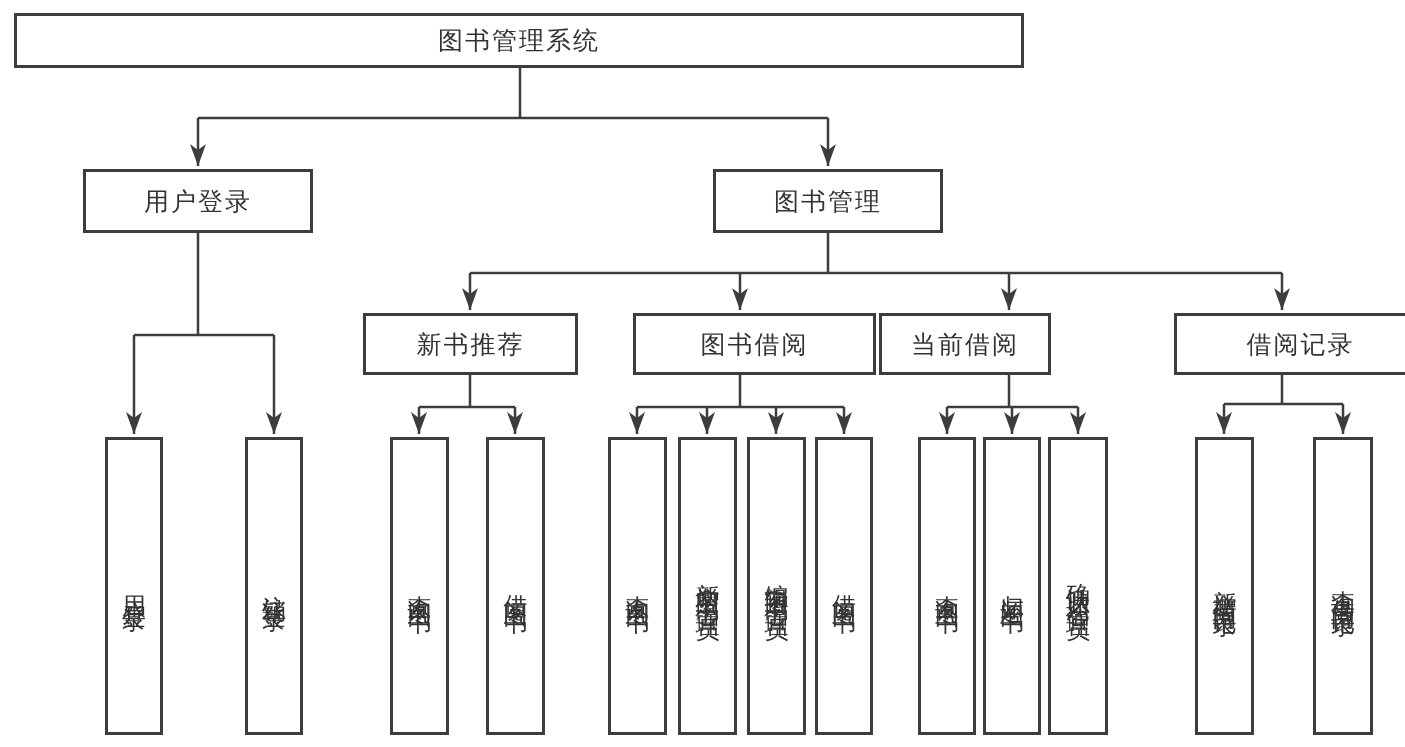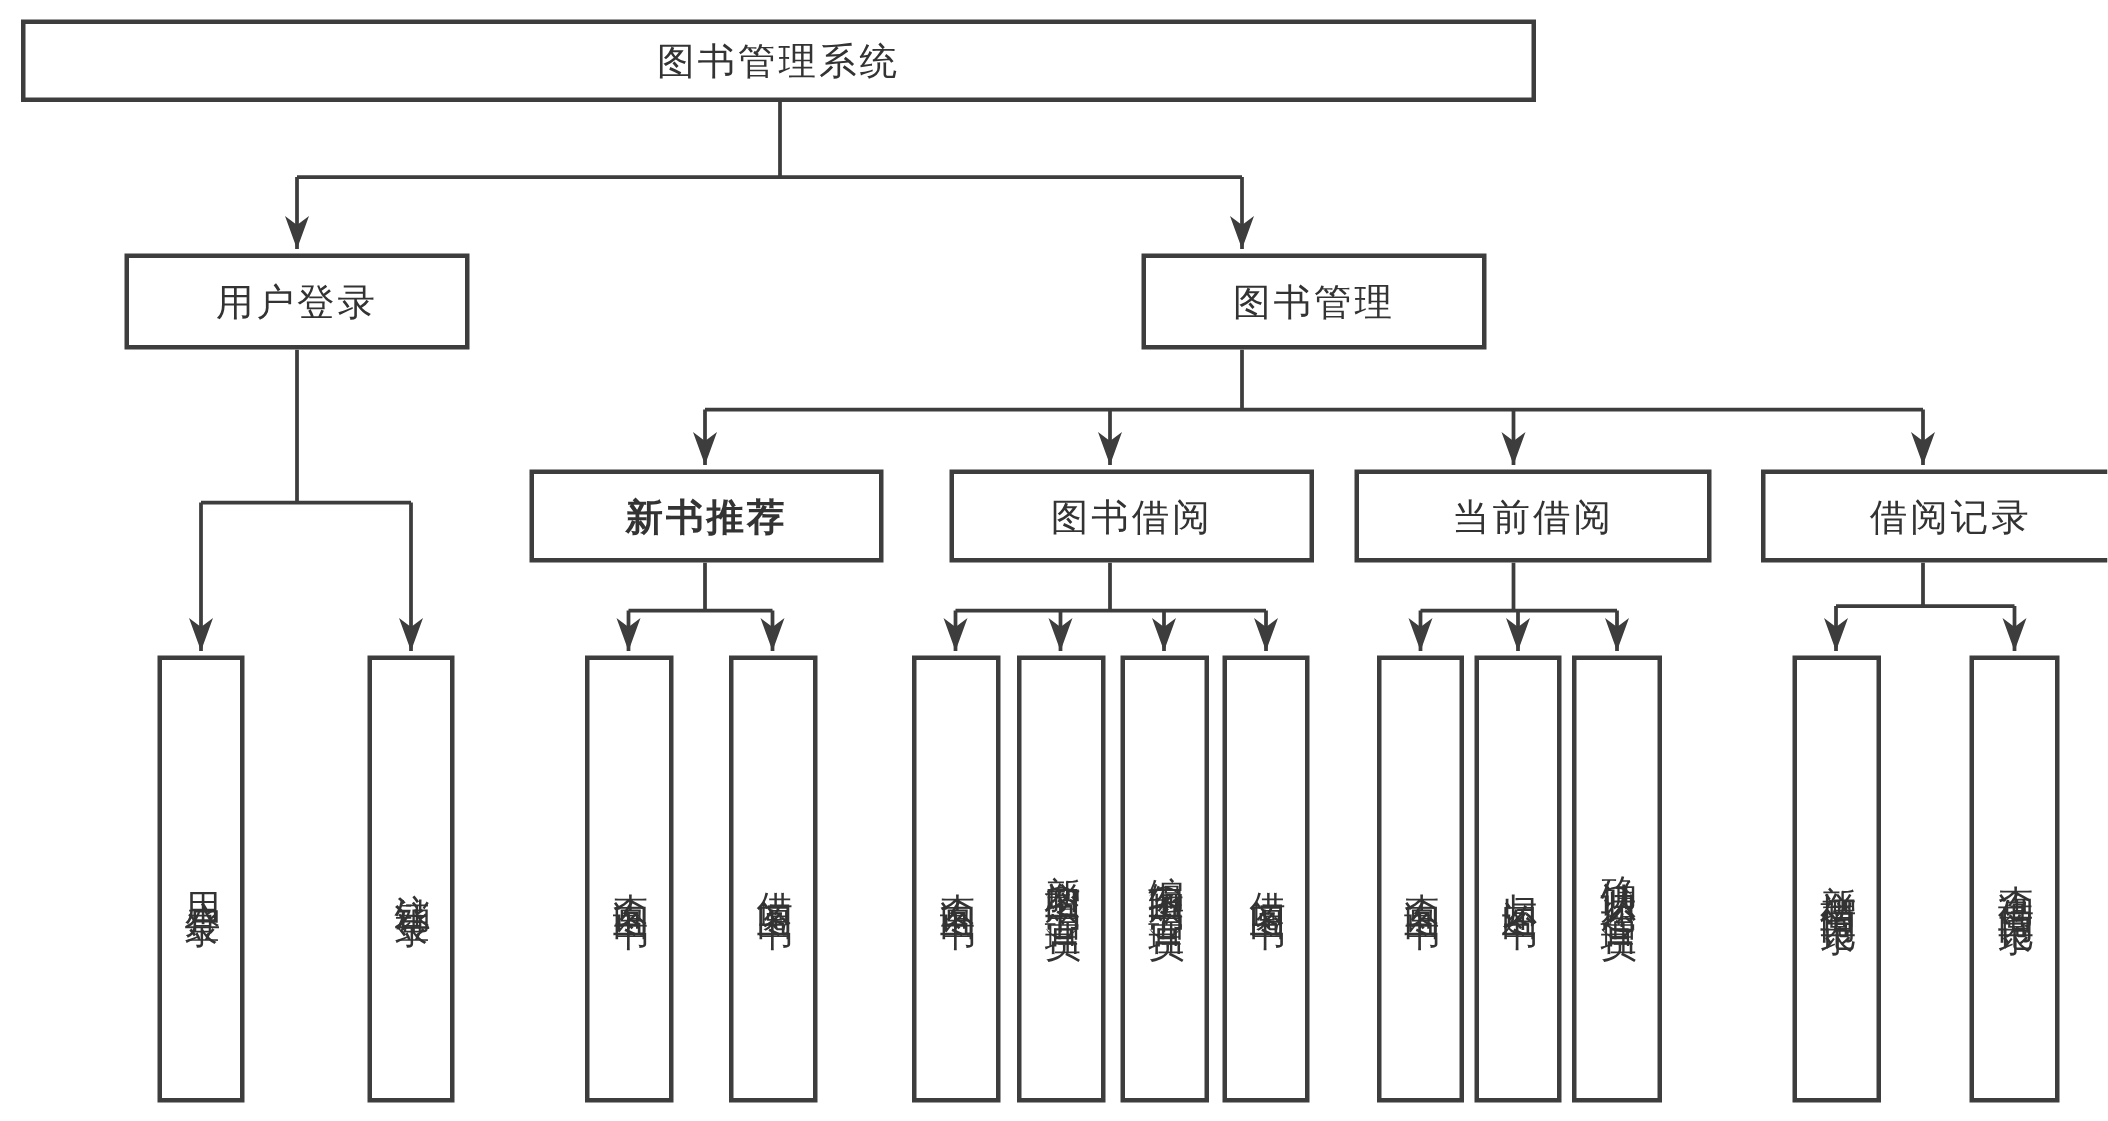--- a/index.html
+++ b/index.html
@@ -104,31 +104,31 @@
     <line x1="1343" y1="404" x2="1343" y2="434" stroke="#3d3d3d" stroke-width="2.5" marker-end="url(#arrow)"></line>
   </svg>
 
   <div class="node" style="left:14px; top:13px; width:1010px; height:55px;">
     <span class="lbl">图书管理系统</span>
   </div>
 
   <div class="node" style="left:83px; top:169px; width:230px; height:64px;">
     <span class="lbl">用户登录</span>
   </div>
-  <div class="node" style="left:713px; top:169px; width:230px; height:64px;margin-left:48px;">
+  <div class="node" style="left:713px; top:169px; width:230px; height:64px;">
     <span class="lbl">图书管理</span>
   </div>
 
-  <div class="node" style="left:353px; top:313px; width:236px; height:62px;font-weight:bold;">
+  <div class="node" style="left:363px; top:313px; width:215px; height:62px;">
     <span class="lbl">新书推荐</span>
   </div>
   <div class="node" style="left:633px; top:313px; width:243px; height:62px;">
     <span class="lbl">图书借阅</span>
   </div>
-  <div class="node" style="left:903px; top:313px; width:238px; height:62px;">
+  <div class="node" style="left:879px; top:313px; width:172px; height:62px;">
     <span class="lbl">当前借阅</span>
   </div>
   <div class="node" style="left:1174px; top:313px; width:253px; height:62px;">
     <span class="lbl">借阅记录</span>
   </div>
 
   <div class="node leaf" style="left:105px; top:437px; width:58px; height:298px;">
     <span class="lbl">用户登录</span>
   </div>
   <div class="node leaf" style="left:245px; top:437px; width:58px; height:298px;">

